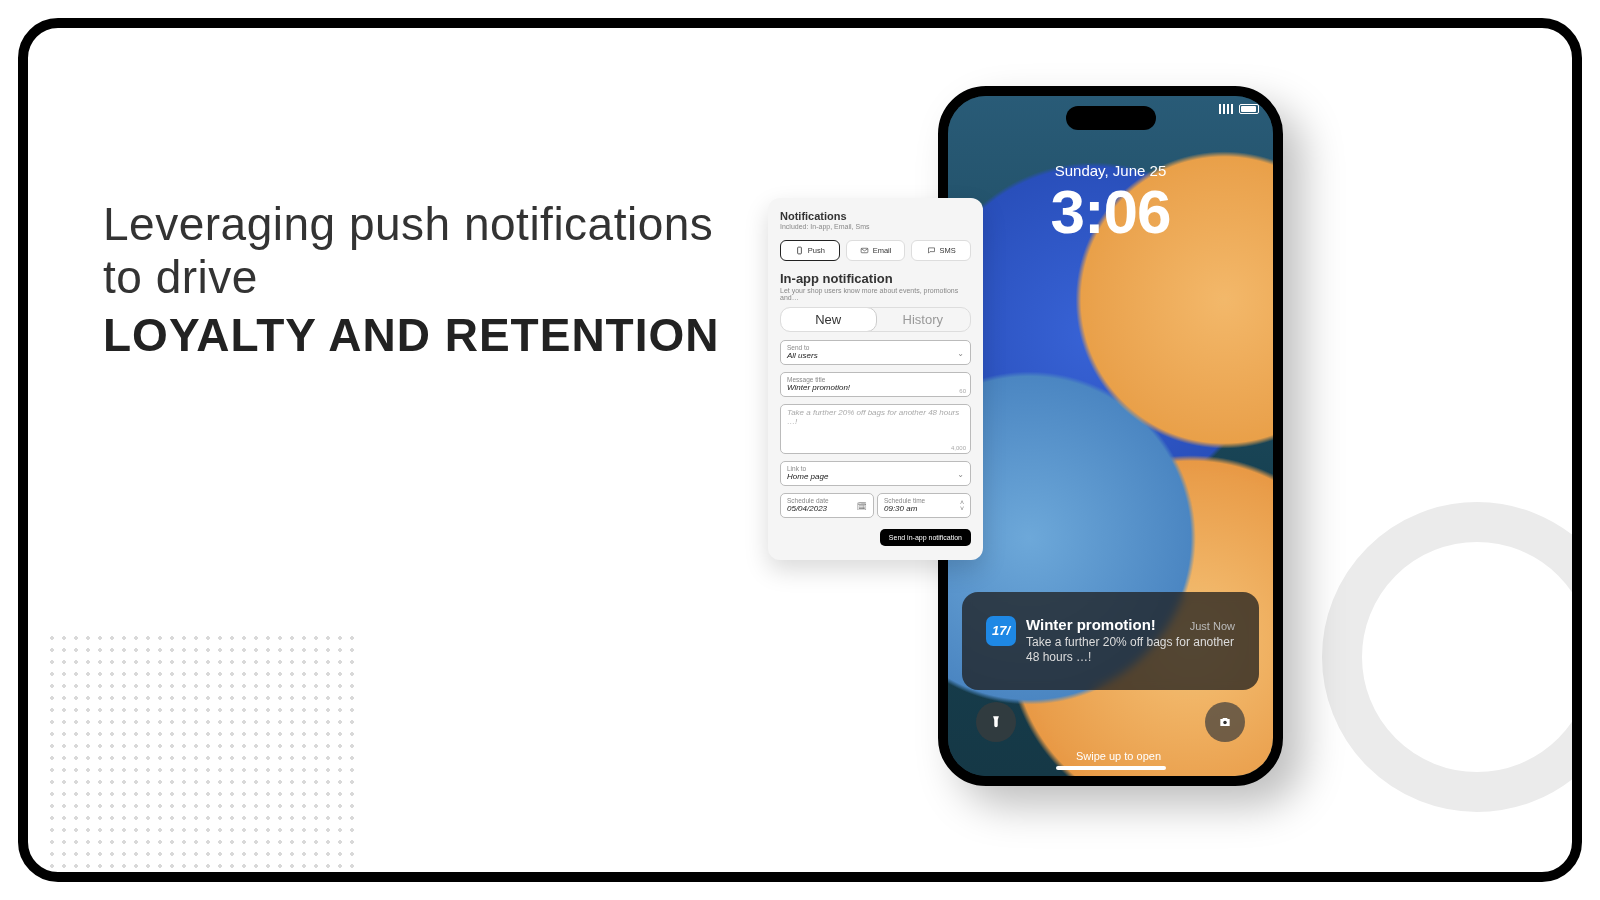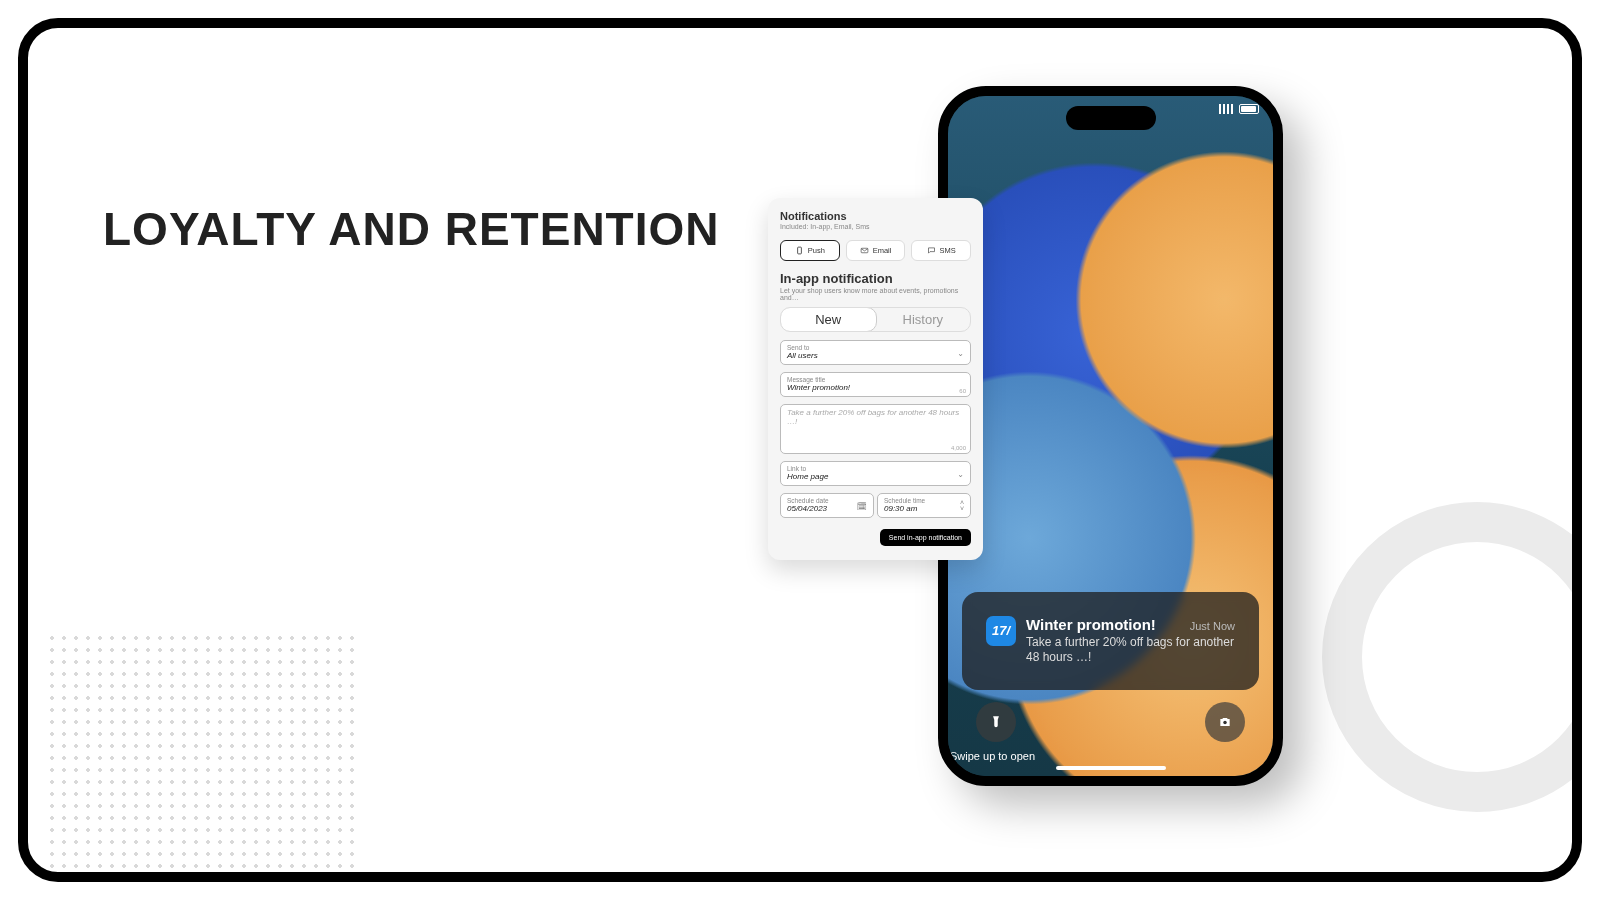--- a/index.html
+++ b/index.html
@@ -114,22 +114,22 @@
     display:flex;align-items:center;justify-content:center;
     font-style: italic;
   }
   .notif .body { flex:1; }
   .notif .row1 { display:flex;justify-content:space-between;align-items:baseline; }
   .notif .title { font-weight:700; font-size:15px; color:#fff;}
   .notif .ago { font-size:11px; color:#bbb;}
   .notif .msg { font-size:12px; color:#ddd; margin-top:2px; line-height:1.3;}
 
   .swipe {
-    position:absolute; bottom:14px; left:2px; right:0;
-    color:#fff; font-size:11px; font-weight:500;
+    position:absolute; bottom:14px; left:16px; right:0;
+    text-align:center; color:#fff; font-size:11px; font-weight:500;
   }
   .homebar {
     position:absolute; bottom:6px; left:50%; transform:translateX(-50%);
     width:110px; height:4px; background:#fff; border-radius:2px;
   }
   .lockbtn {
     position:absolute; bottom:34px;
     width:40px;height:40px;border-radius:50%;
     background:rgba(60,60,60,.7);
     display:flex;align-items:center;justify-content:center;color:#fff;font-size:16px;
@@ -184,29 +184,34 @@
 </style>
 </head>
 <body>
 
 <div class="stage">
 
   <div class="dotgrid"></div>
   <div class="ring"></div>
 
   <div class="headline">
+    <div class="light">Leveraging push notifications to drive</div>
     <div class="bold">LOYALTY AND RETENTION</div>
   </div>
 
   <div class="phone">
     <div class="phone-bg"></div>
     <div class="phone-island"></div>
     <div class="status">
       <span class="signal"></span>
       <span class="battery"></span>
+    </div>
+    <div class="datetime">
+      <div class="date">Sunday, June 25</div>
+      <div class="time">3:06</div>
     </div>
 
     <div class="notif">
       <div class="appicon">17/</div>
       <div class="body">
         <div class="row1">
           <span class="title">Winter promotion!</span>
           <span class="ago">Just Now</span>
         </div>
         <div class="msg">Take a further 20% off bags for another 48 hours …!</div>

